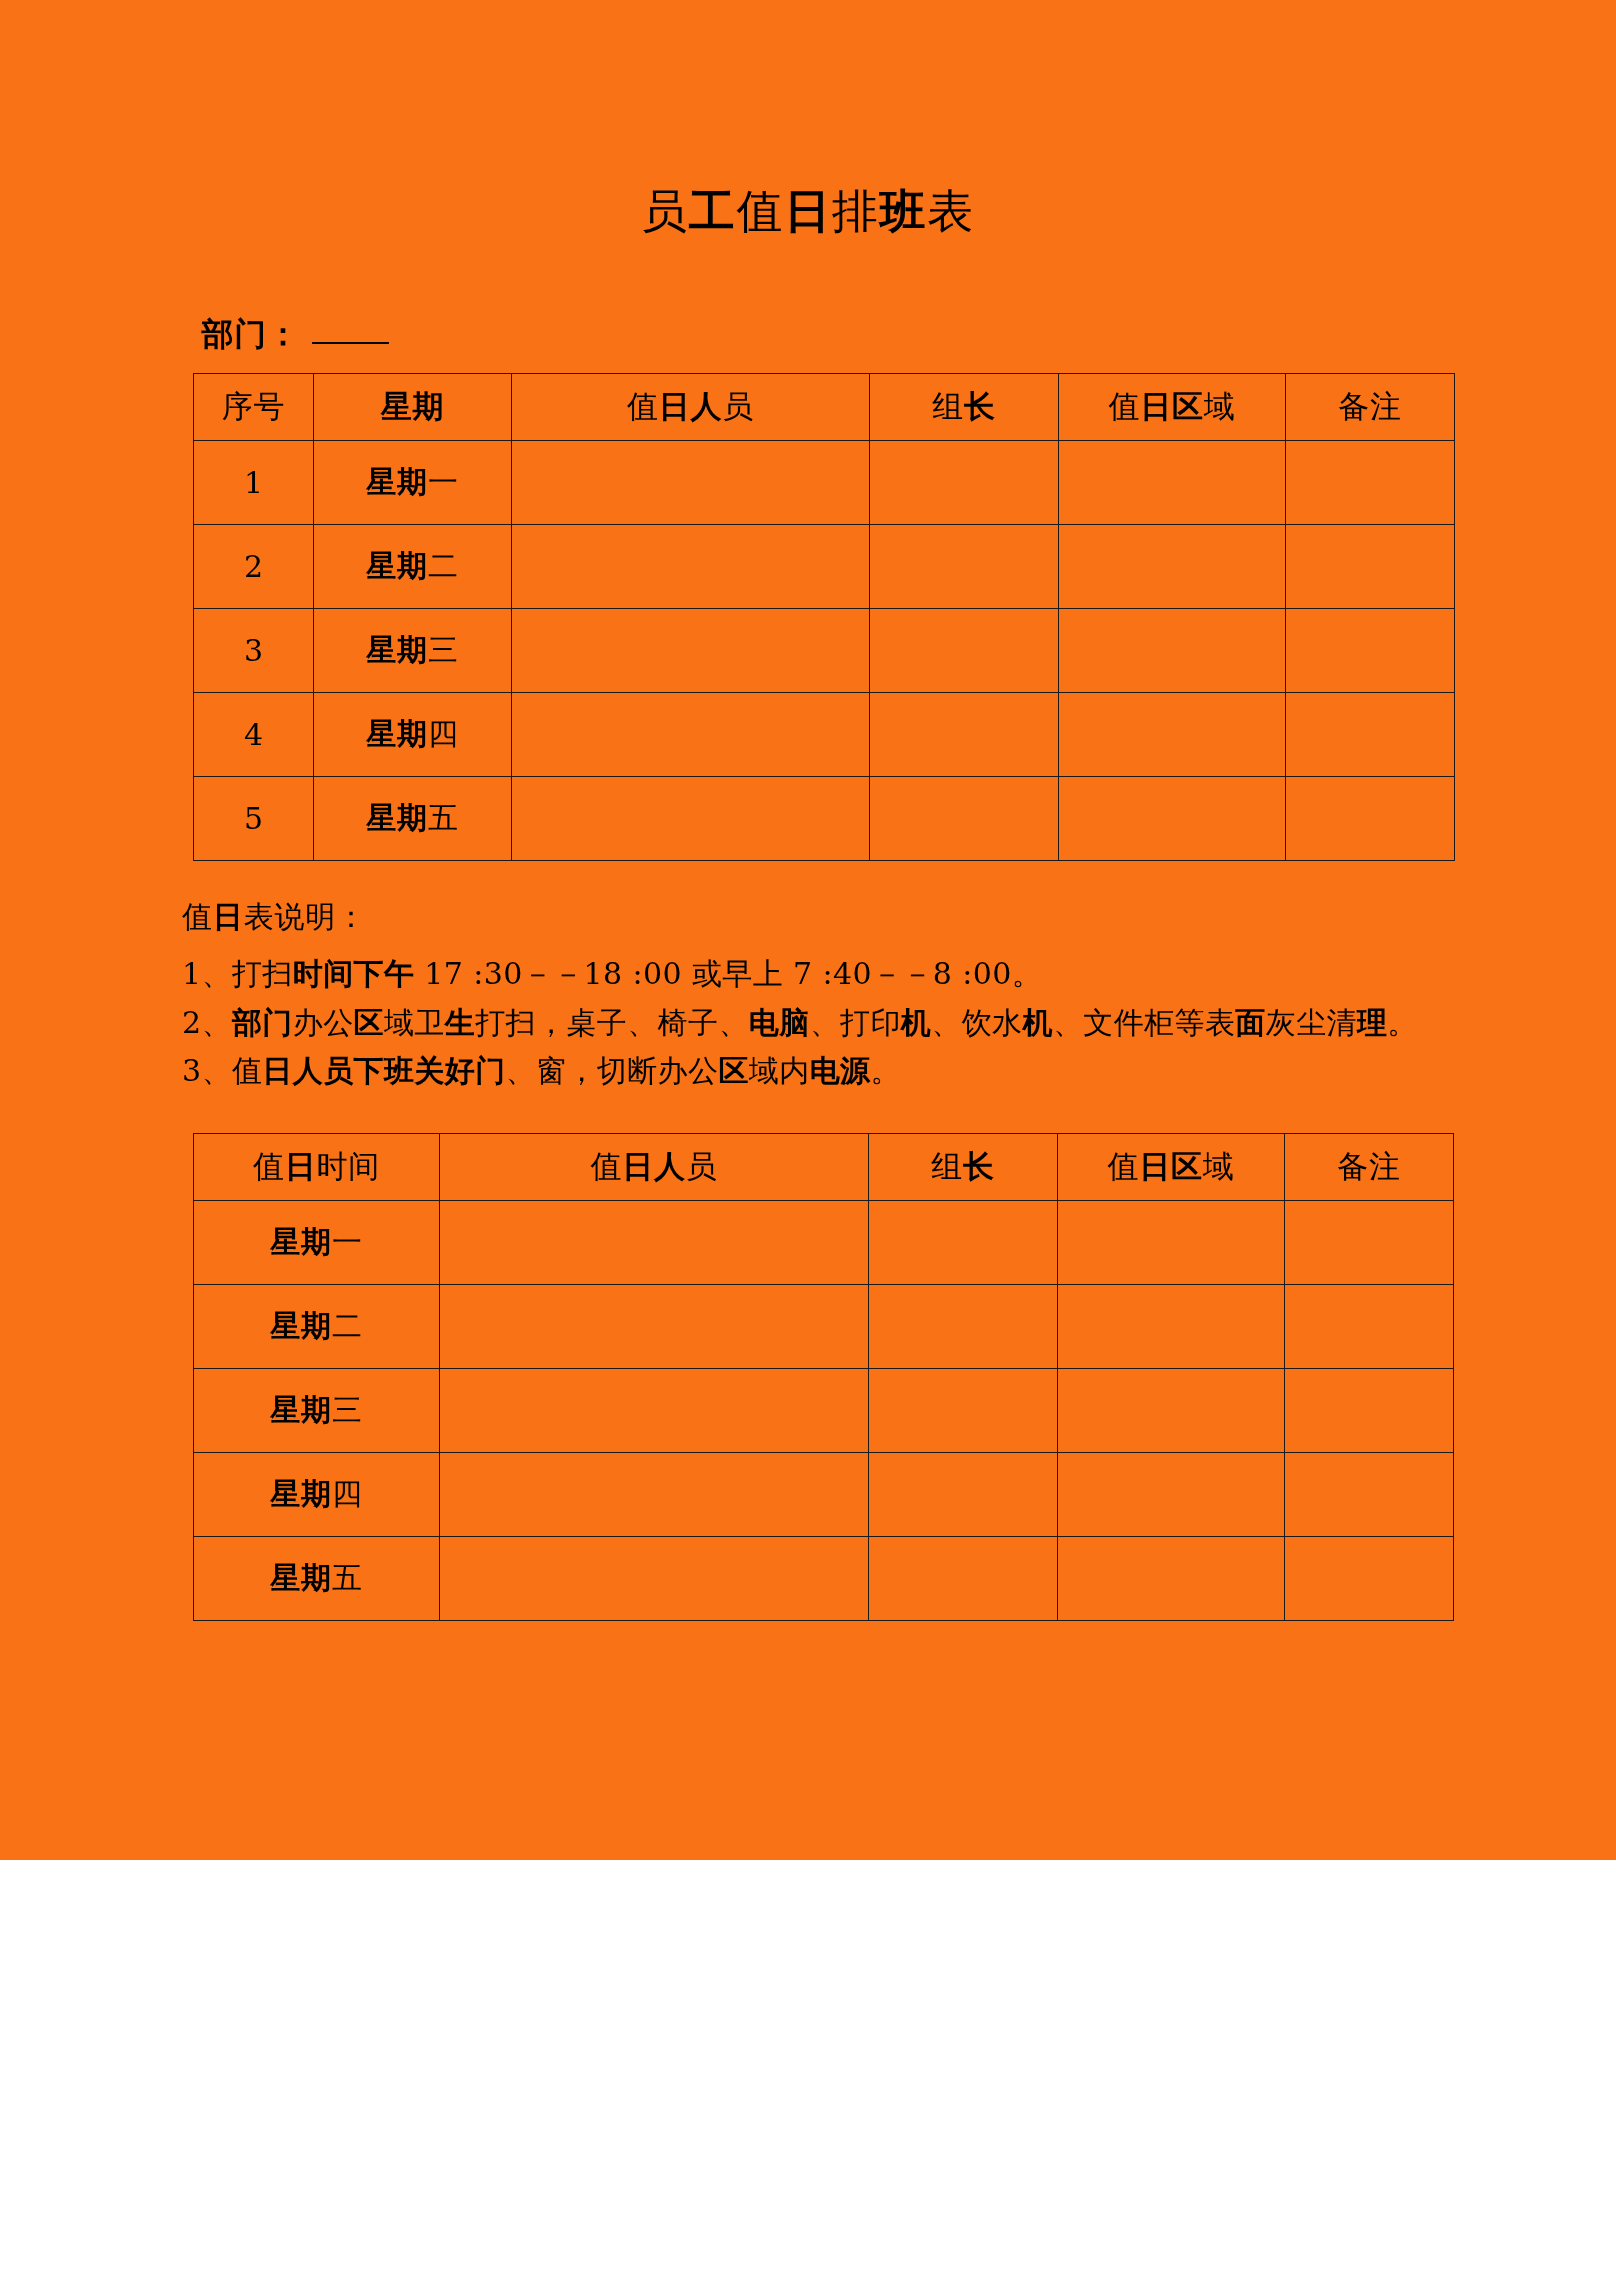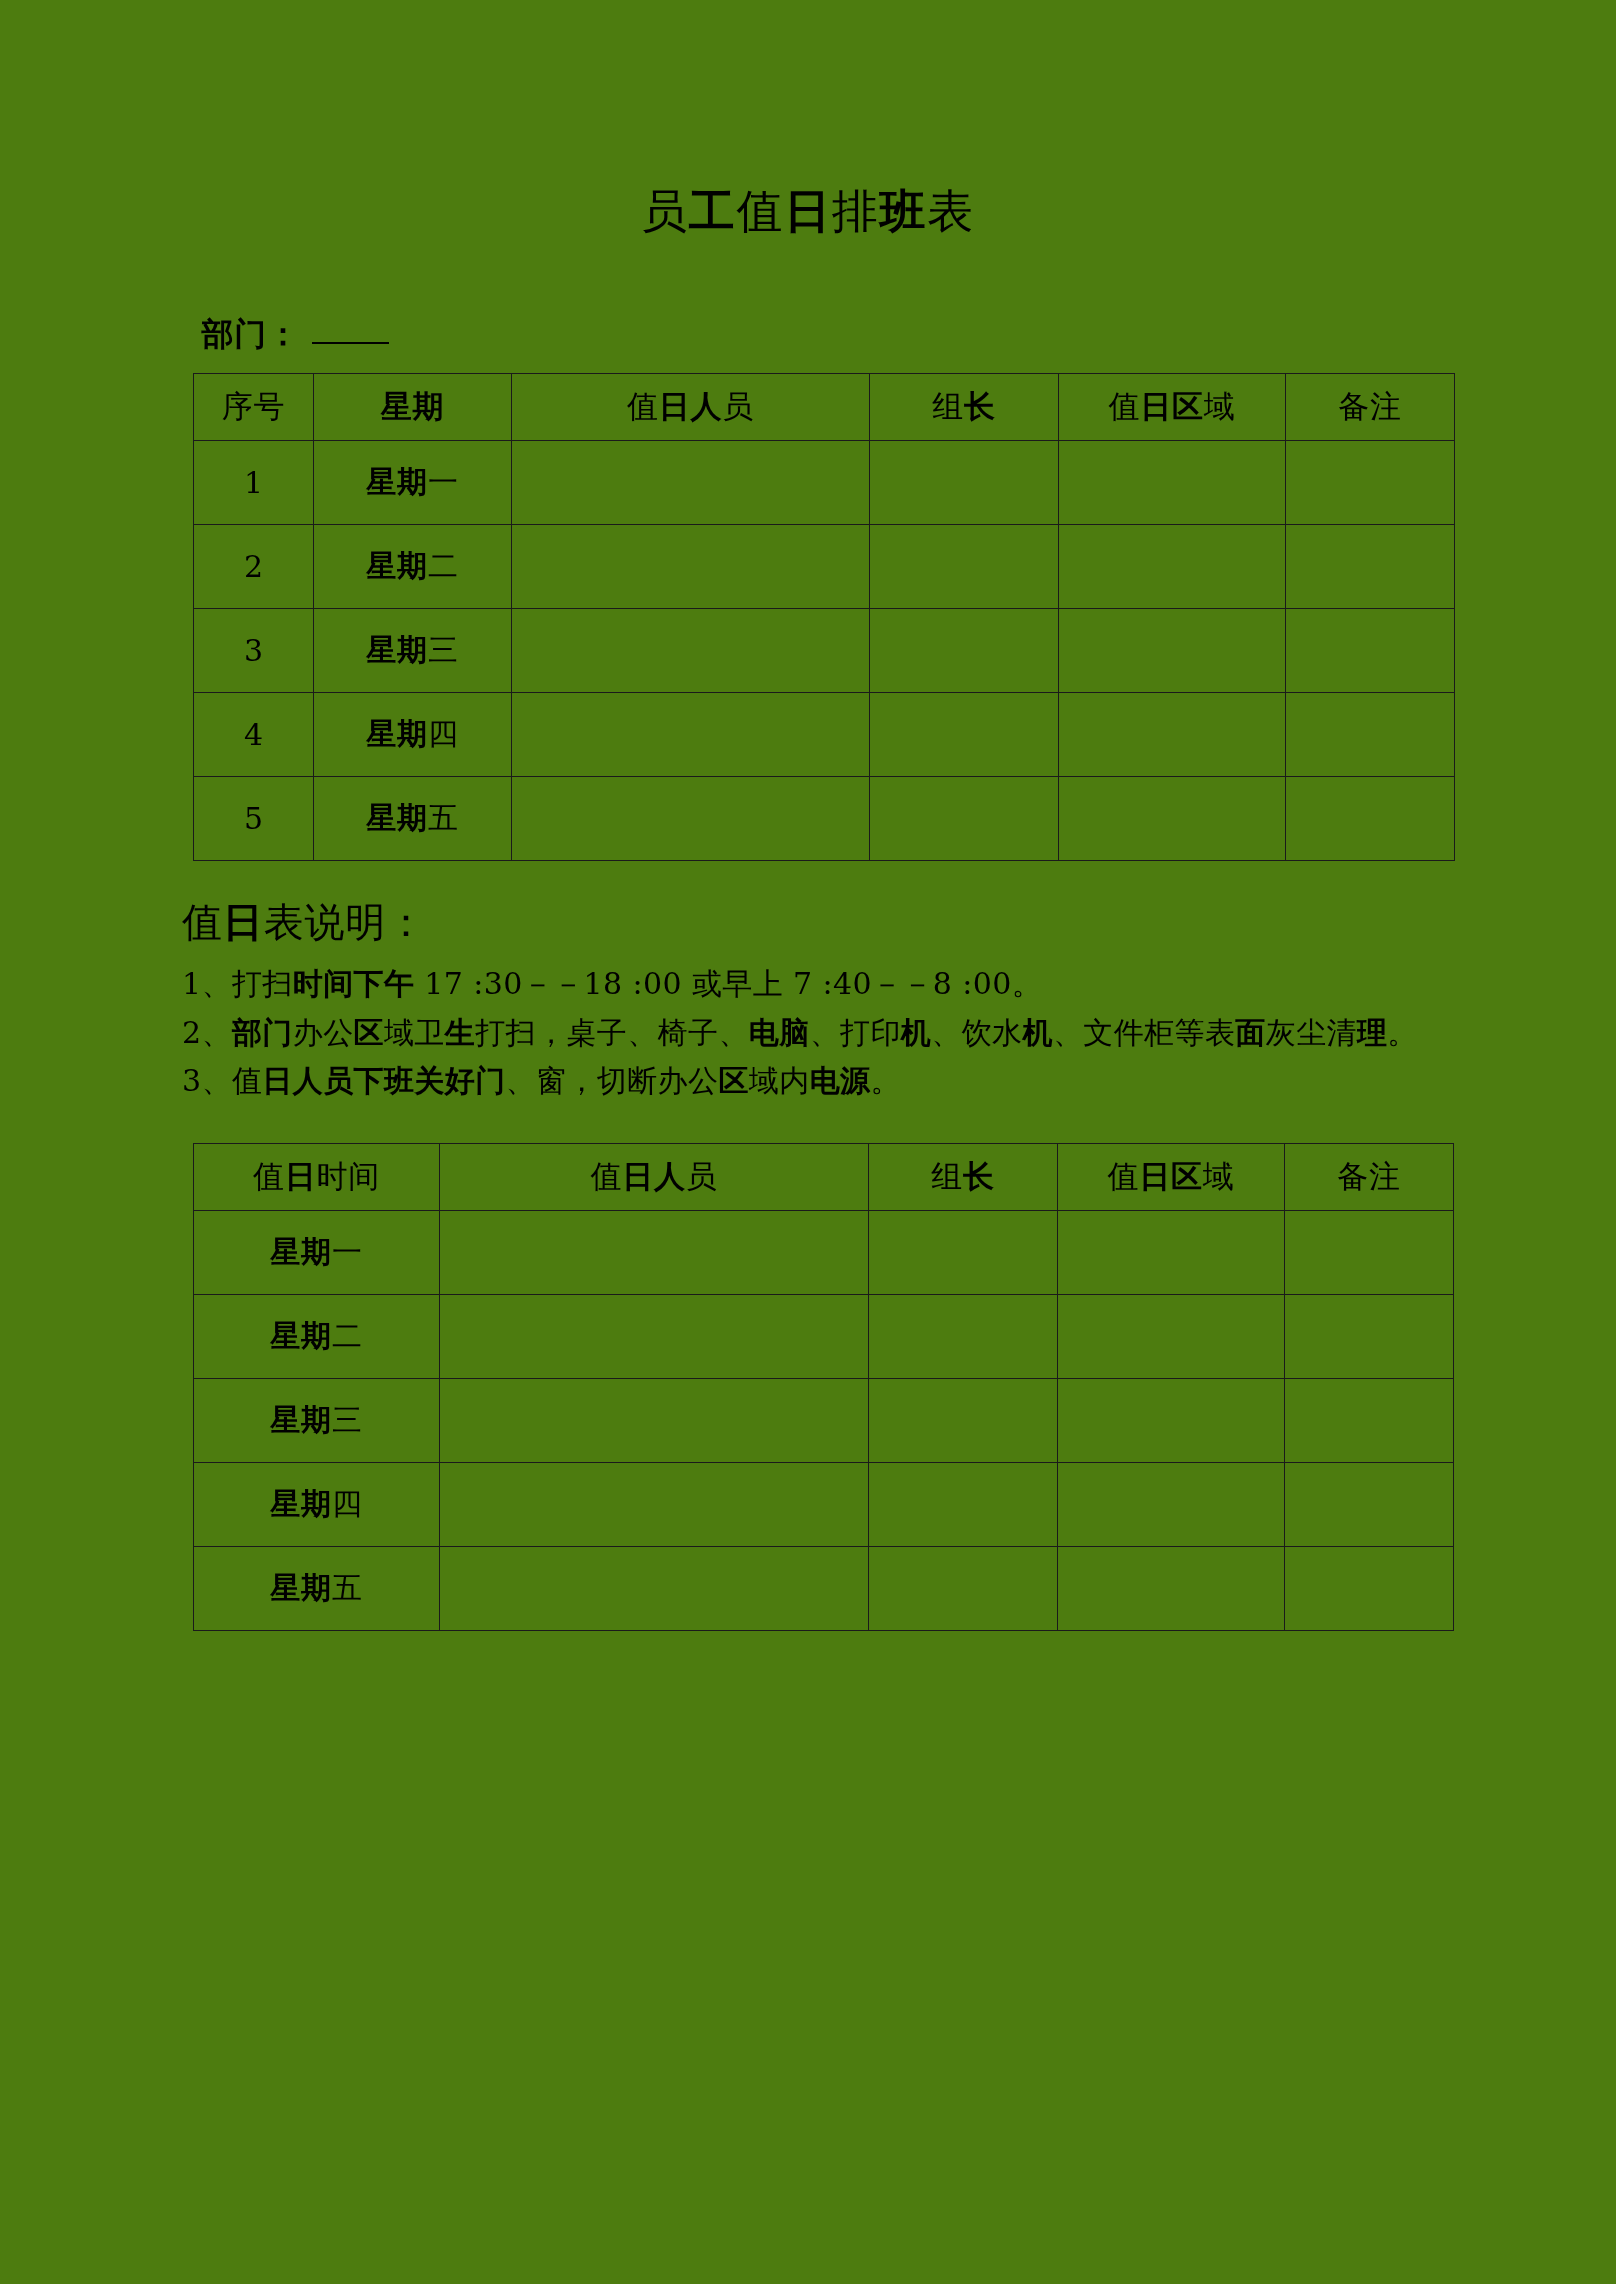--- a/index.html
+++ b/index.html
@@ -10,22 +10,22 @@
   body {
     width: 1616px;
     height: 2284px;
     font-family: "DejaVu Serif", "Liberation Serif", serif;
     color: #000000;
     -webkit-font-smoothing: antialiased;
   }
   .page {
     position: relative;
     width: 1616px;
-    height: 2284px;
-    background: #4d7c0f;
+    height: 1860px;
+    background: #f97316;
     box-sizing: border-box;
     padding: 0 177px;
   }
 
   
   .doc-title {
     text-align: center;
     font-size: 46px;
     line-height: 1.2;
     letter-spacing: 1.7px;
@@ -121,21 +121,21 @@
   .t2-c2 { width: 189px; }
   .t2-c3 { width: 227px; }
   .t2-c4 { width: 169px; }
 
   
   .notes {
     margin: 0;
     padding-top: 25px;
   }
   .note-heading {
-    font-size: 40px;
+    font-size: 30px;
     line-height: 1.0;
     padding-left: 5px;
     padding-bottom: 18.5px;
     letter-spacing: 0.8px;
     white-space: nowrap;
   }
   .note-heading .hv { font-weight: 700; }
   .note-line {
     font-size: 30px;
     line-height: 1.62;

